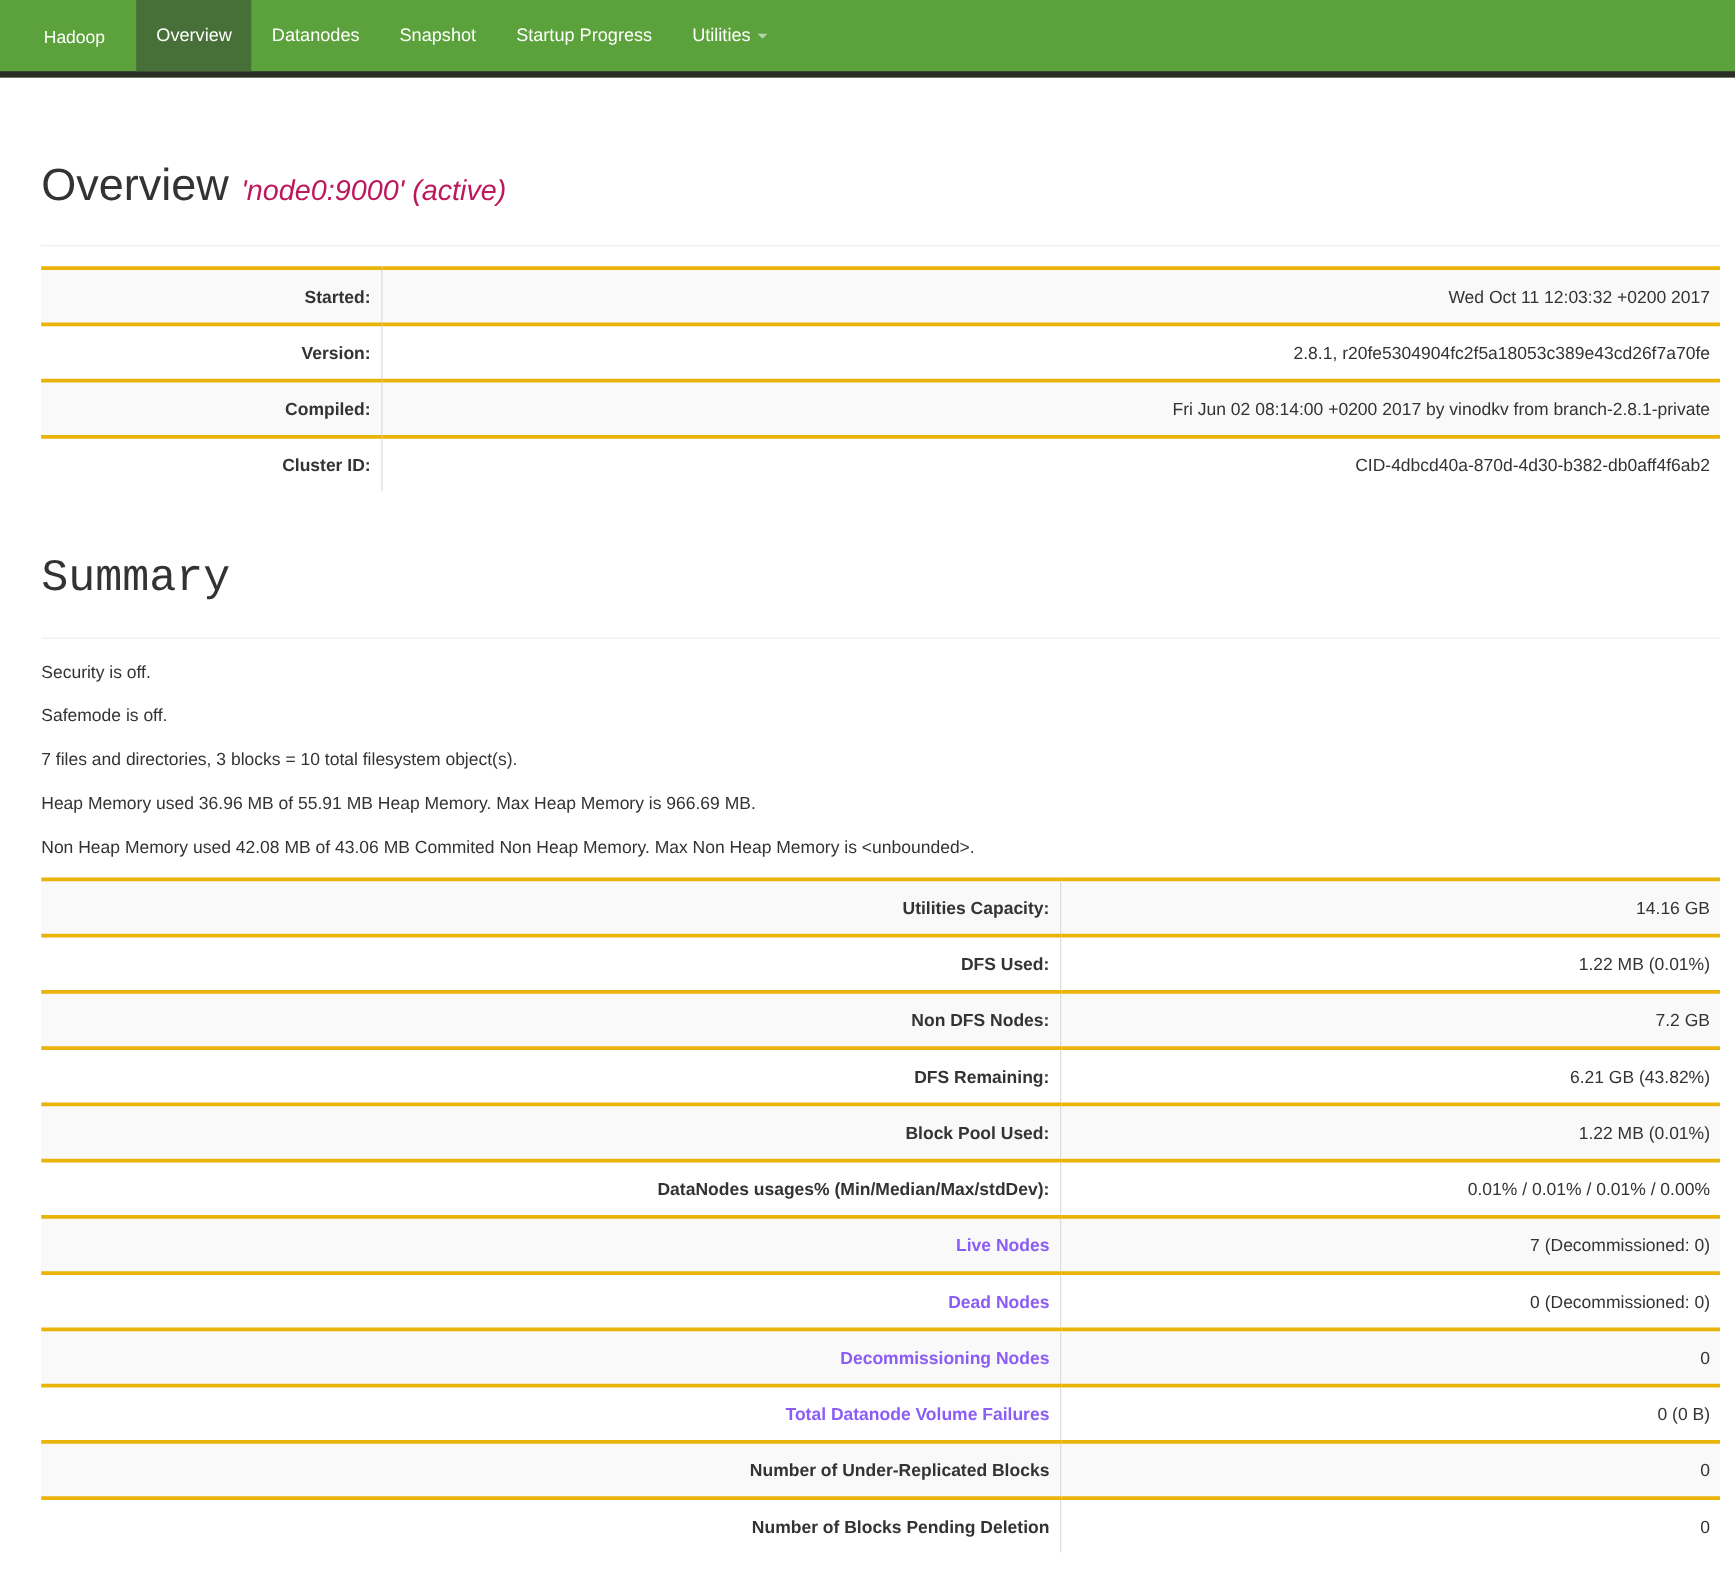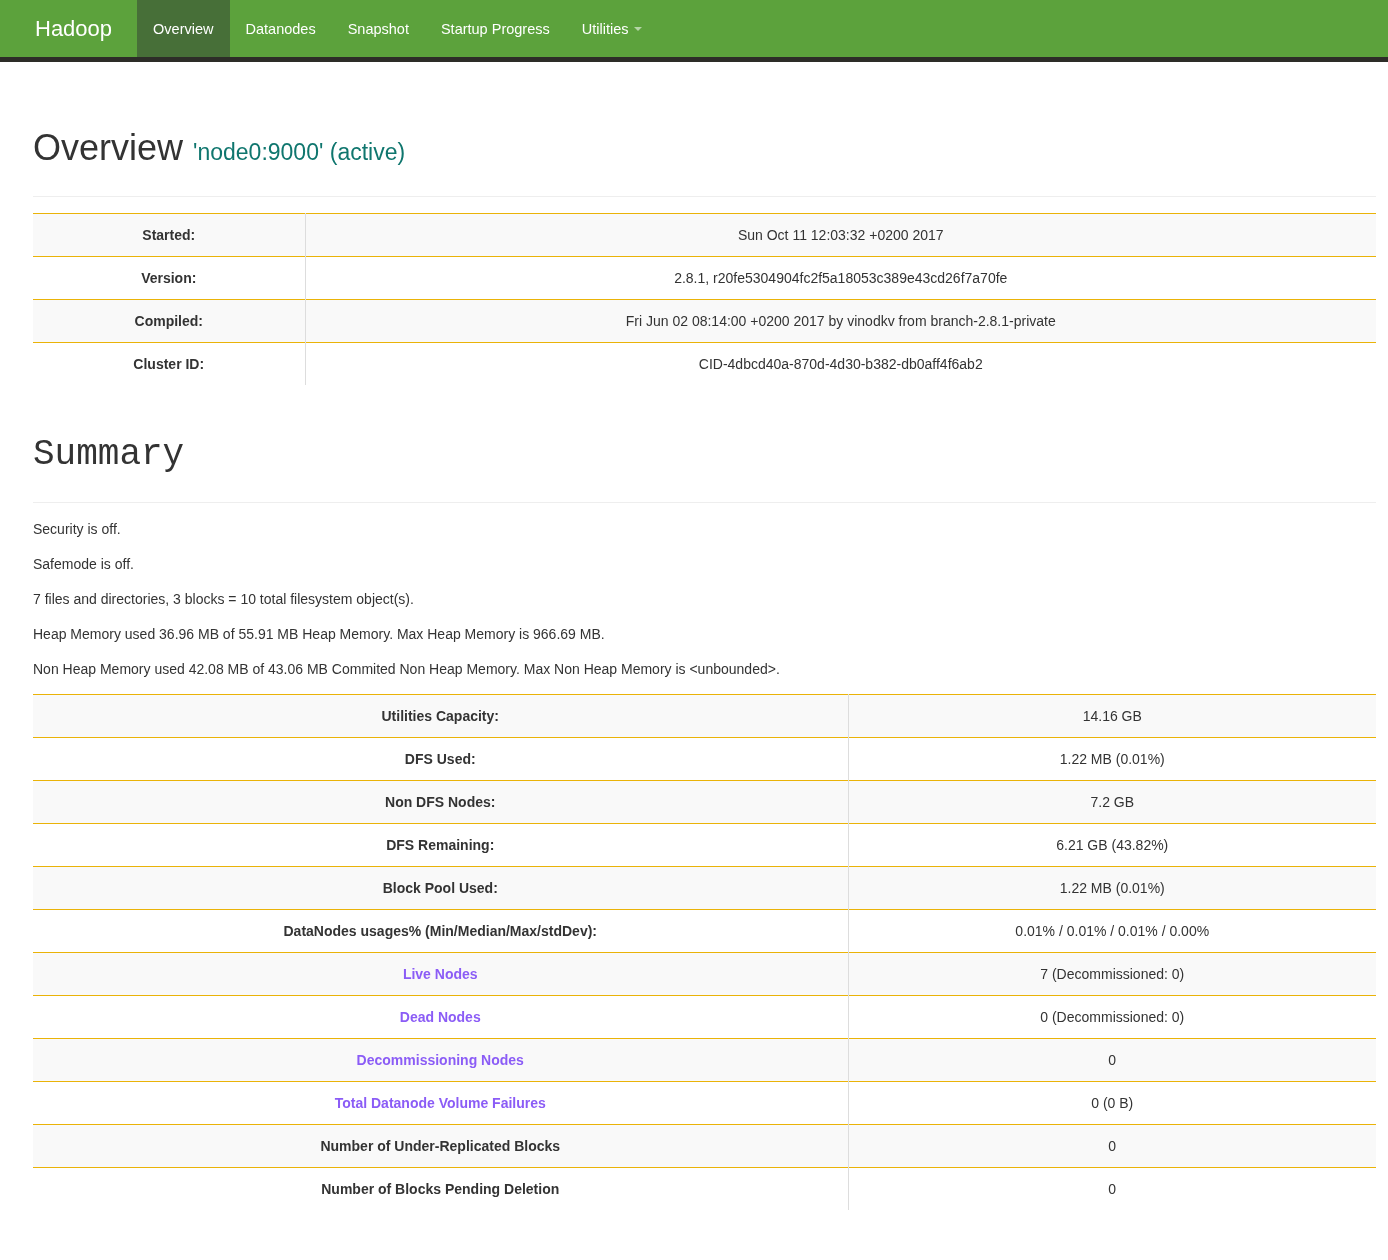--- a/index.html
+++ b/index.html
@@ -19,21 +19,21 @@
     height: 62px;
     background: #5ca23c;
     border-bottom: 5px solid #2d2d28;
   }
   .brand {
     display: flex;
     align-items: center;
     padding: 12px 15px;
     margin-left: 20px;
     color: #fff;
-    font-size: 22px;
+    font-size: 14px;
     text-decoration: none;
   }
   ul.nav {
     display: flex;
     list-style: none;
     margin: 0 0 0 10px;
     padding: 0;
   }
   ul.nav li { display: flex; }
   ul.nav li a {
@@ -58,41 +58,42 @@
   h1 {
     font-size: 36px;
     font-weight: 500;
     color: #333;
     margin: 66px 0 12px 0;
     line-height: 1.1;
   }
   h1.summary-title { margin-top: 50px; font-family: Liberation Mono, monospace; }
   h1 small {
     font-size: 23px;
-    color: #0f766e;
+    color: #be185d;
     font-weight: 400;
+    font-style: italic;
   }
   hr {
     border: 0;
     border-top: 1px solid #eee;
     margin: 28px 0 16px 0;
   }
   p.summary-line { margin: 0 0 15px 0; line-height: 20px; }
   
   table.info-table {
     width: 100%;
     border-collapse: collapse;
     margin: 0 0 20px 0;
   }
   table.info-table th,
   table.info-table td {
-    text-align: center;
+    text-align: right;
     vertical-align: top;
     padding: 11px 8px;
-    border-top: 1px solid #eab308;
+    border-top: 3px solid #eab308;
     font-size: 14px;
     line-height: 20px;
   }
   table.info-table th {
     font-weight: bold;
     border-right: 1px solid #ddd;
   }
   table.info-table tr:nth-child(odd) { background: #f9f9f9; }
   table.overview-table th { width: 272px; }
   table.summary-table  th { width: 815px; }
@@ -134,21 +135,21 @@
   <h1>
     <span>Overview</span>
     <small>'node0:9000' (active)</small>
   </h1>
   <hr>
 
   <table class="info-table overview-table">
     <tbody>
       <tr>
         <th>Started:</th>
-        <td>Sun Oct 11 12:03:32 +0200 2017</td>
+        <td>Wed Oct 11 12:03:32 +0200 2017</td>
       </tr>
       <tr>
         <th>Version:</th>
         <td>2.8.1, r20fe5304904fc2f5a18053c389e43cd26f7a70fe</td>
       </tr>
       <tr>
         <th>Compiled:</th>
         <td>Fri Jun 02 08:14:00 +0200 2017 by vinodkv from branch-2.8.1-private</td>
       </tr>
       <tr>

